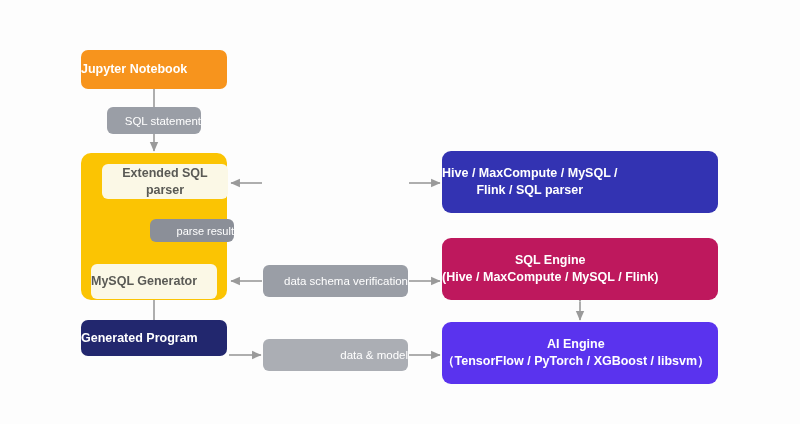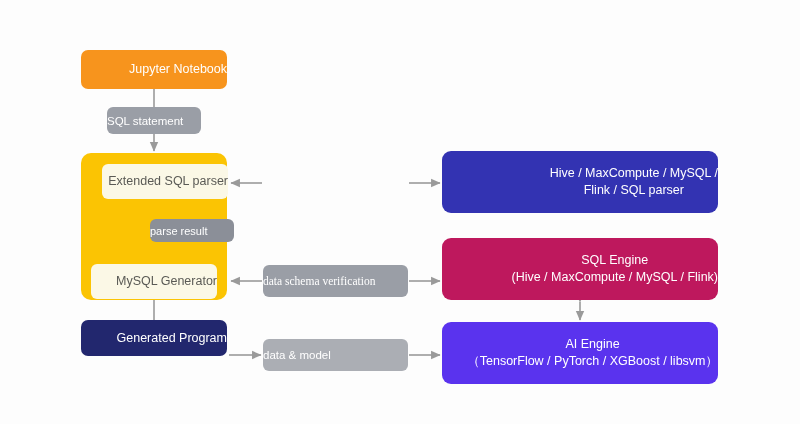--- a/index.html
+++ b/index.html
@@ -15,25 +15,26 @@
     width: 800px;
     height: 424px;
     background: #fdfdfd;
     overflow: hidden;
   }
   .node {
     position: absolute;
     box-sizing: border-box;
     display: flex;
     align-items: center;
-    justify-content: flex-end;
+    justify-content: flex-start;
     text-align: center;
     line-height: 1.35;
     color: #ffffff;
     z-index: 3;
+    font-weight: bold;
   }
   
   #jupyter-notebook {
     left: 81px; top: 50px; width: 146px; height: 39px;
     background: #f7941d;
     border-radius: 7px;
     font-size: 12.5px;
   }
   #yellow-container {
     position: absolute;
@@ -62,42 +63,42 @@
     background: #22276e;
     border-radius: 7px;
     font-size: 12.5px;
   }
   
   .pill {
     position: absolute;
     box-sizing: border-box;
     display: flex;
     align-items: center;
-    justify-content: flex-start;
+    justify-content: flex-end;
     text-align: center;
     background: #9a9ea6;
     color: #ffffff;
     border-radius: 6px;
     font-size: 11.5px;
     z-index: 3;
   }
   #sql-statement-pill {
     left: 107px; top: 107px; width: 94px; height: 27px;
   }
   #parse-result-pill {
     left: 112px; top: 219px; width: 84px; height: 23px;
     font-size: 11px;
     background: #8b8f98;
     margin-left: 38px;
   }
   #help-parsing-pill {
     left: 263px; top: 167px; width: 145px; height: 32px;
   }
   #data-schema-pill {
-    left: 263px; top: 265px; width: 145px; height: 32px; font-family: Liberation Serif, serif;
+    left: 263px; top: 265px; width: 145px; height: 32px;
   }
   #data-model-pill {
     left: 263px; top: 339px; width: 145px; height: 32px;
     background: #abaeb4;
   }
   
   #sql-parser-engines {
     left: 442px; top: 151px; width: 276px; height: 62px;
     background: #3333b2;
     border-radius: 9px;

